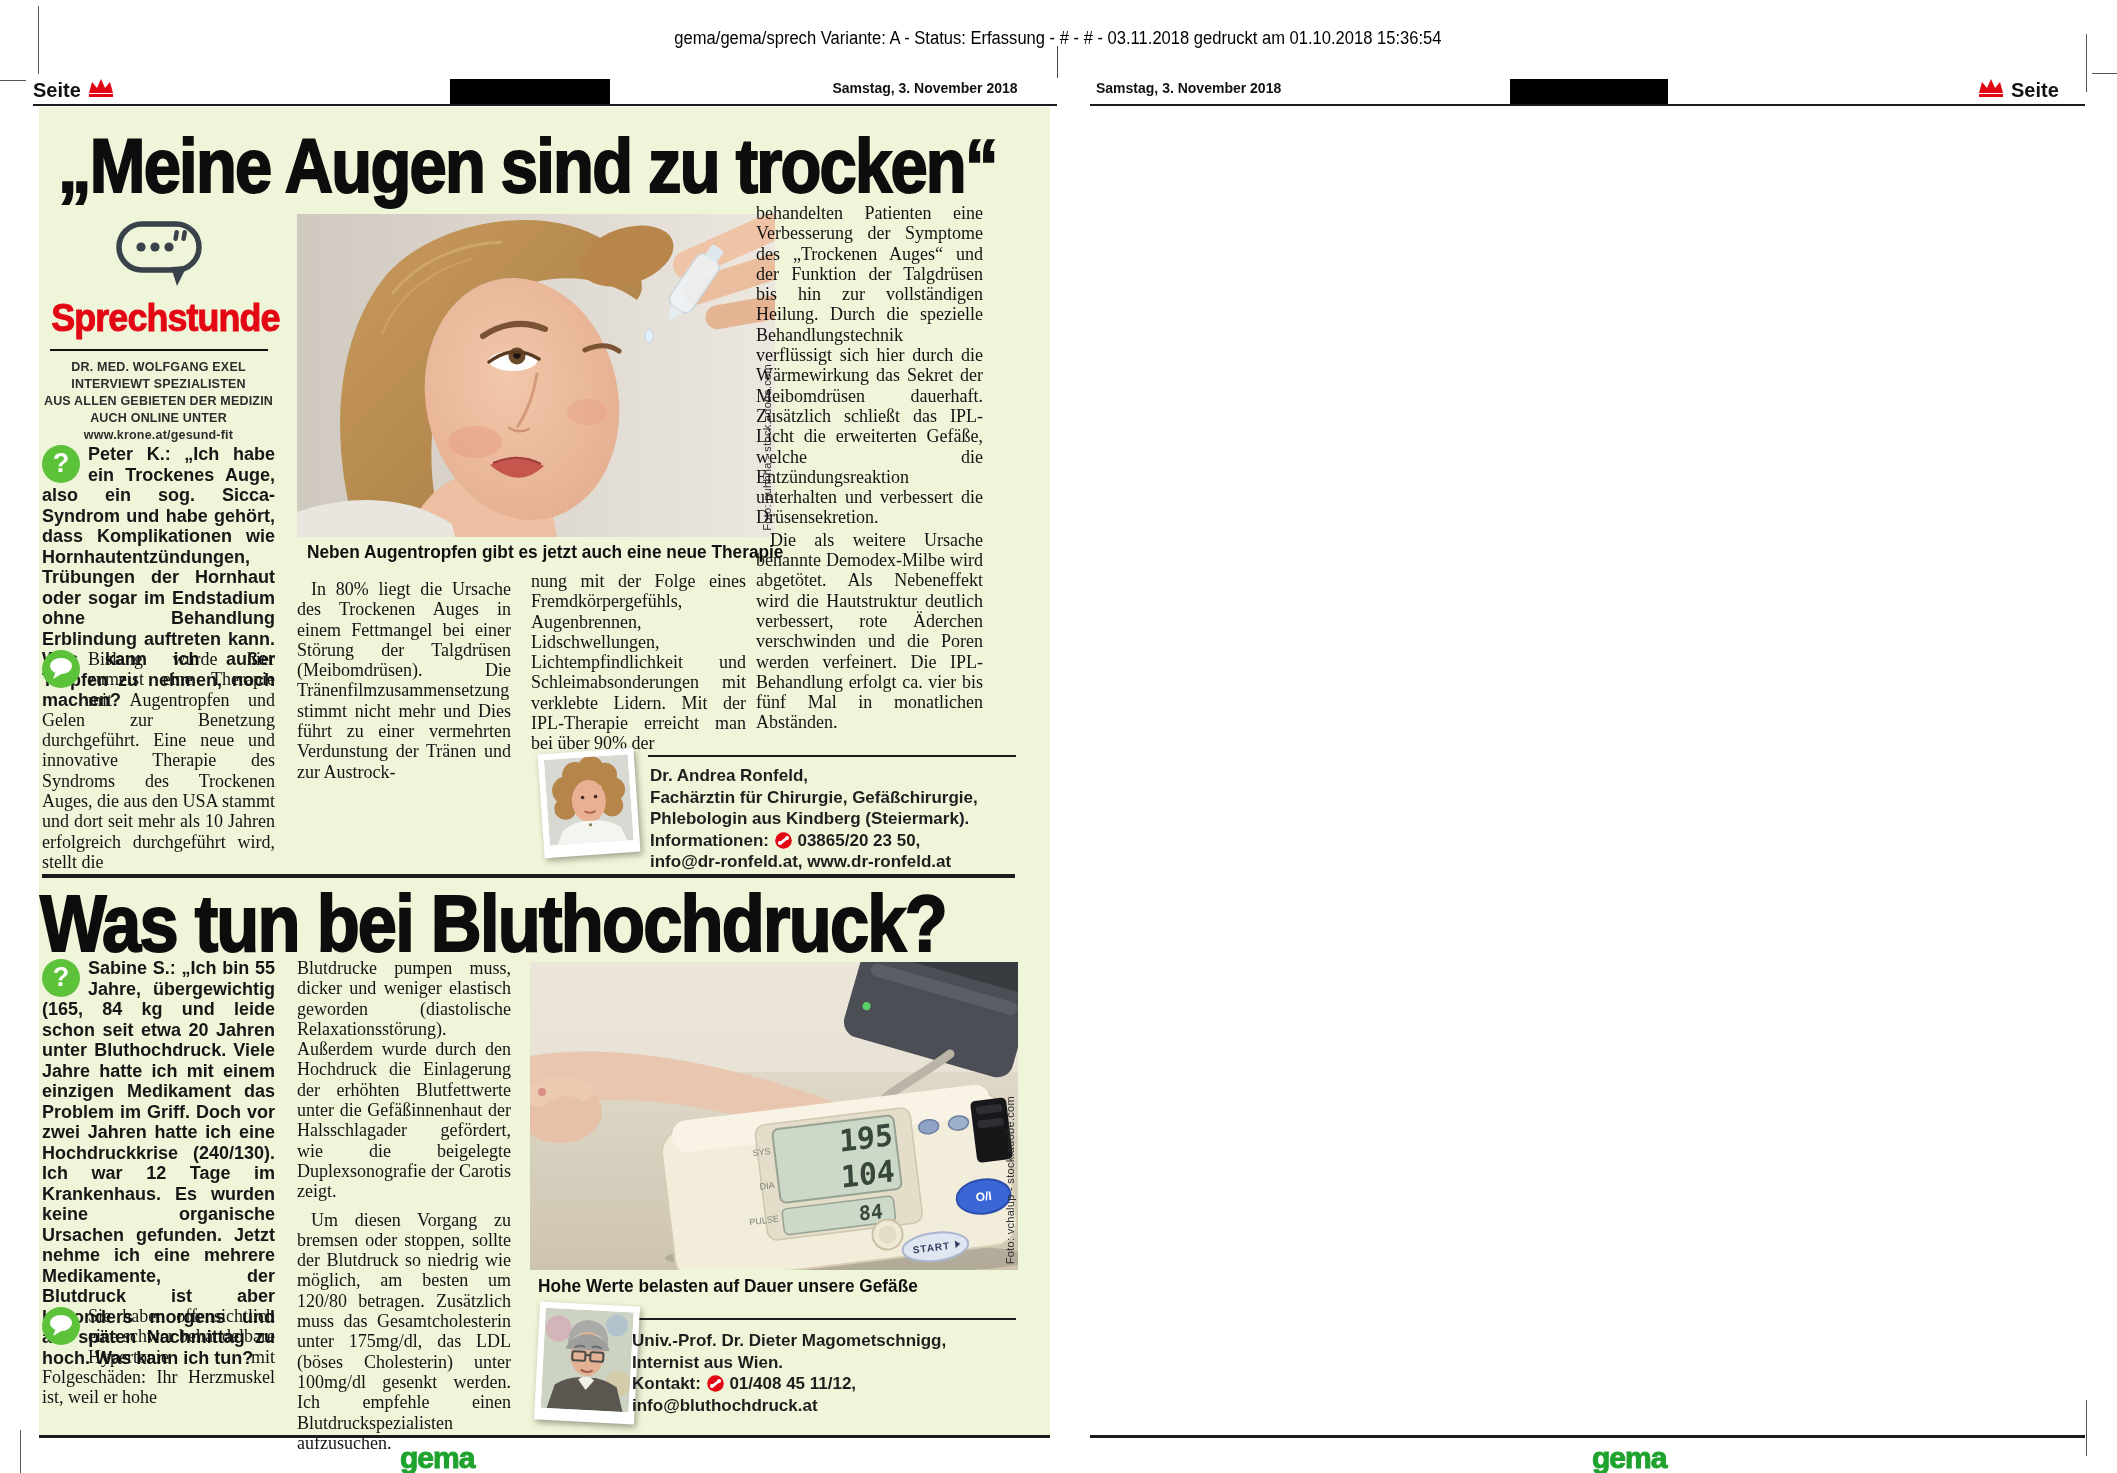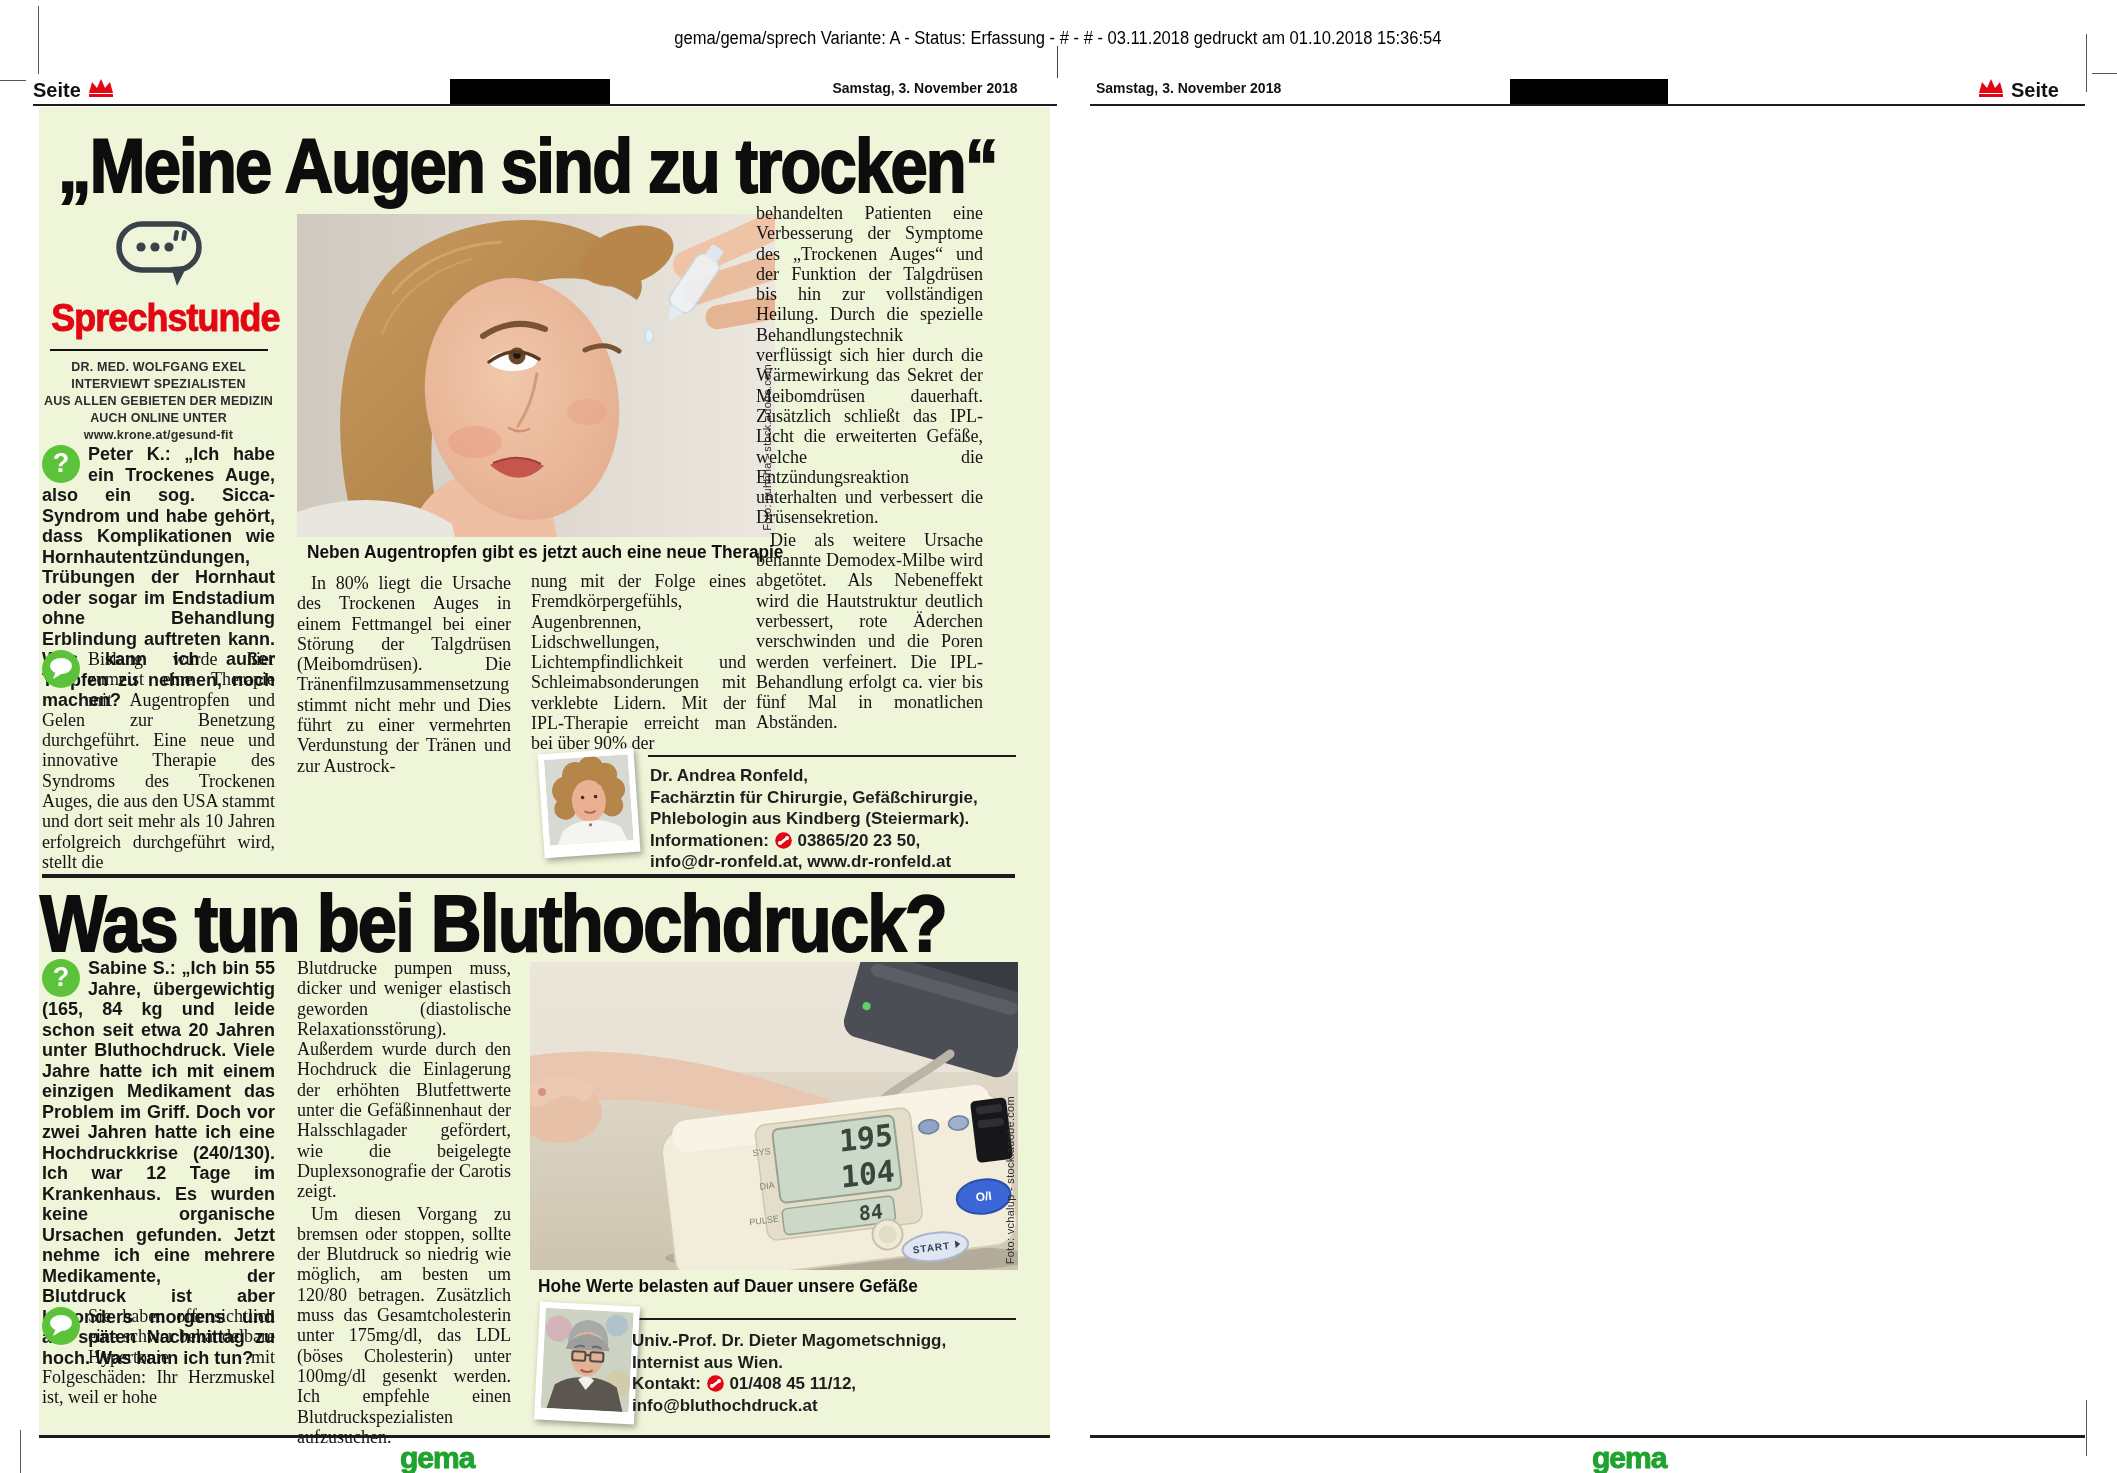--- a/index.html
+++ b/index.html
@@ -23,21 +23,21 @@
            transform:scaleX(.92);transform-origin:center;white-space:nowrap;-webkit-text-stroke:1px #e30613;}
   .sprrule{width:218px;height:2px;background:#111;margin:9px auto 8px;}
   .credits{font-size:12.5px;line-height:17px;font-weight:bold;color:#2d2d2d;letter-spacing:.2px;}
   .q{position:absolute;font-weight:bold;font-size:18px;line-height:20.5px;text-align:justify;color:#161616;}
   .a{position:absolute;font-family:"Liberation Serif","DejaVu Serif",serif;
      font-size:18px;line-height:20.3px;text-align:justify;color:#131313;}
   .a p, .q p{margin:0;}
   .serifcol{position:absolute;font-family:"Liberation Serif","DejaVu Serif",serif;
             font-size:18px;line-height:20.3px;text-align:justify;color:#131313;}
   .serifcol p{margin:0;}
-  .serifcol p.indent{text-indent:14px;margin-top:2px;}
+  .serifcol p.indent{text-indent:14px;margin-top:8px;}
   .qicon{float:left;width:38px;height:38px;border-radius:50%;background:#5cc23a;
          color:#fff;font-size:27px;line-height:37px;text-align:center;font-weight:bold;
          margin:1px 8px 2px 0;}
   .caption{position:absolute;text-align:left;font-weight:bold;font-size:18px;color:#101010;white-space:nowrap;}
   .caption span{display:inline-block;transform:scaleX(.96);}
   .photo{position:absolute;overflow:hidden;}
   .photo svg{display:block;}
   .photocredit{position:absolute;right:2px;bottom:6px;writing-mode:vertical-rl;
                transform:rotate(180deg);font-size:11px;color:#2e2e2e;letter-spacing:.3px;}
   .docinfo{position:absolute;font-weight:bold;font-size:17px;line-height:21.5px;color:#1e1e1e;}

